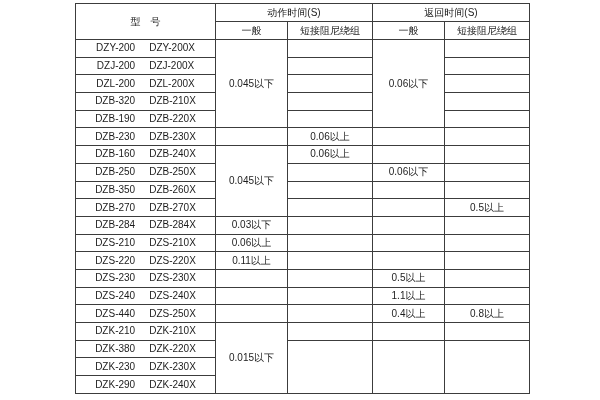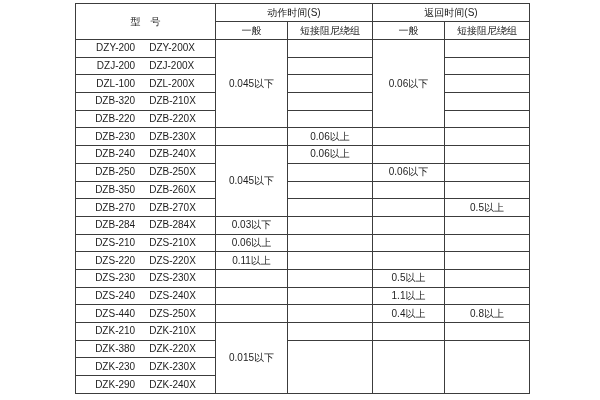--- a/index.html
+++ b/index.html
@@ -90,41 +90,41 @@
               <span>DZJ-200</span>
               <span>DZJ-200X</span>
             </div>
           </td>
         <td></td>
         <td></td>
       </tr>
       <tr>
         <td class="model-cell">
             <div class="model-inner">
-              <span>DZL-100</span>
+              <span>DZL-200</span>
               <span>DZL-200X</span>
             </div>
           </td>
         <td></td>
         <td></td>
       </tr>
       <tr>
         <td class="model-cell">
             <div class="model-inner">
               <span>DZB-320</span>
               <span>DZB-210X</span>
             </div>
           </td>
         <td></td>
         <td></td>
       </tr>
       <tr>
         <td class="model-cell">
             <div class="model-inner">
-              <span>DZB-220</span>
+              <span>DZB-190</span>
               <span>DZB-220X</span>
             </div>
           </td>
         <td></td>
         <td></td>
       </tr>
       <tr>
         <td class="model-cell">
             <div class="model-inner">
               <span>DZB-230</span>
@@ -132,21 +132,21 @@
             </div>
           </td>
         <td></td>
         <td>0.06以上</td>
         <td></td>
         <td></td>
       </tr>
       <tr>
         <td class="model-cell">
             <div class="model-inner">
-              <span>DZB-240</span>
+              <span>DZB-160</span>
               <span>DZB-240X</span>
             </div>
           </td>
         <td rowspan="4">0.045以下</td>
         <td>0.06以上</td>
         <td></td>
         <td></td>
       </tr>
       <tr>
         <td class="model-cell">

